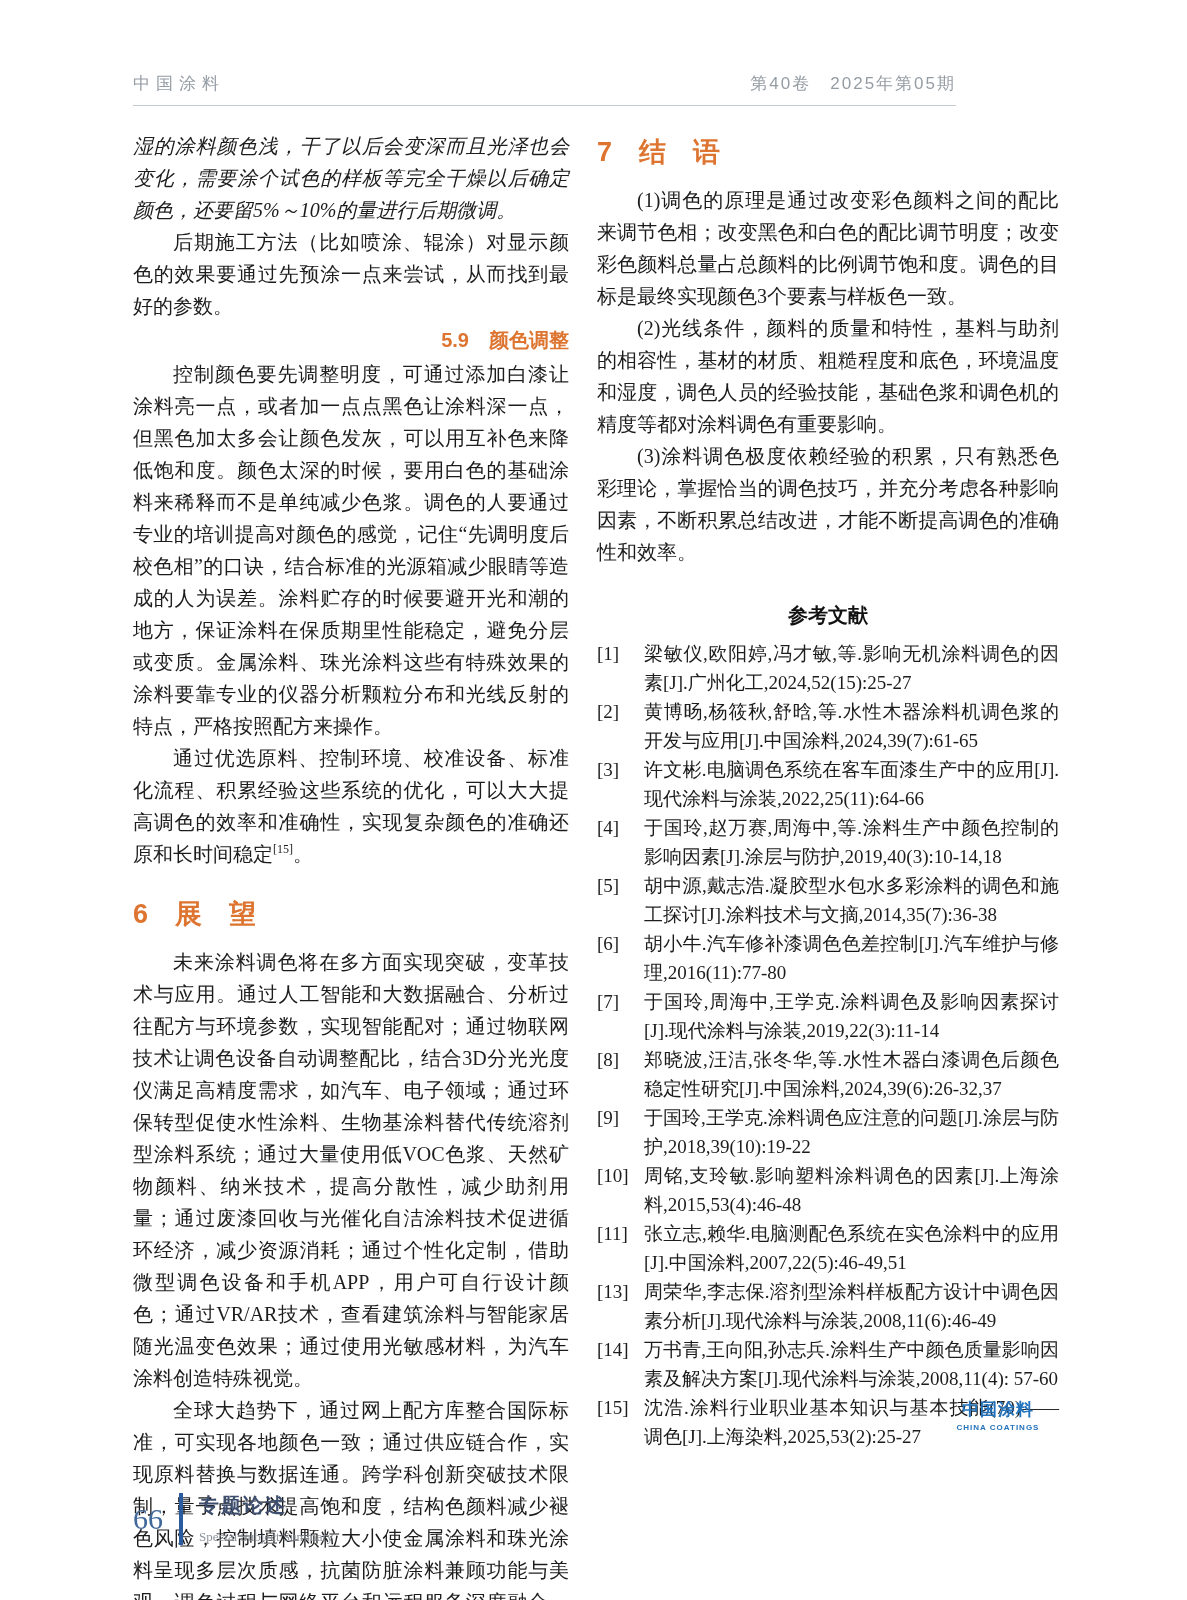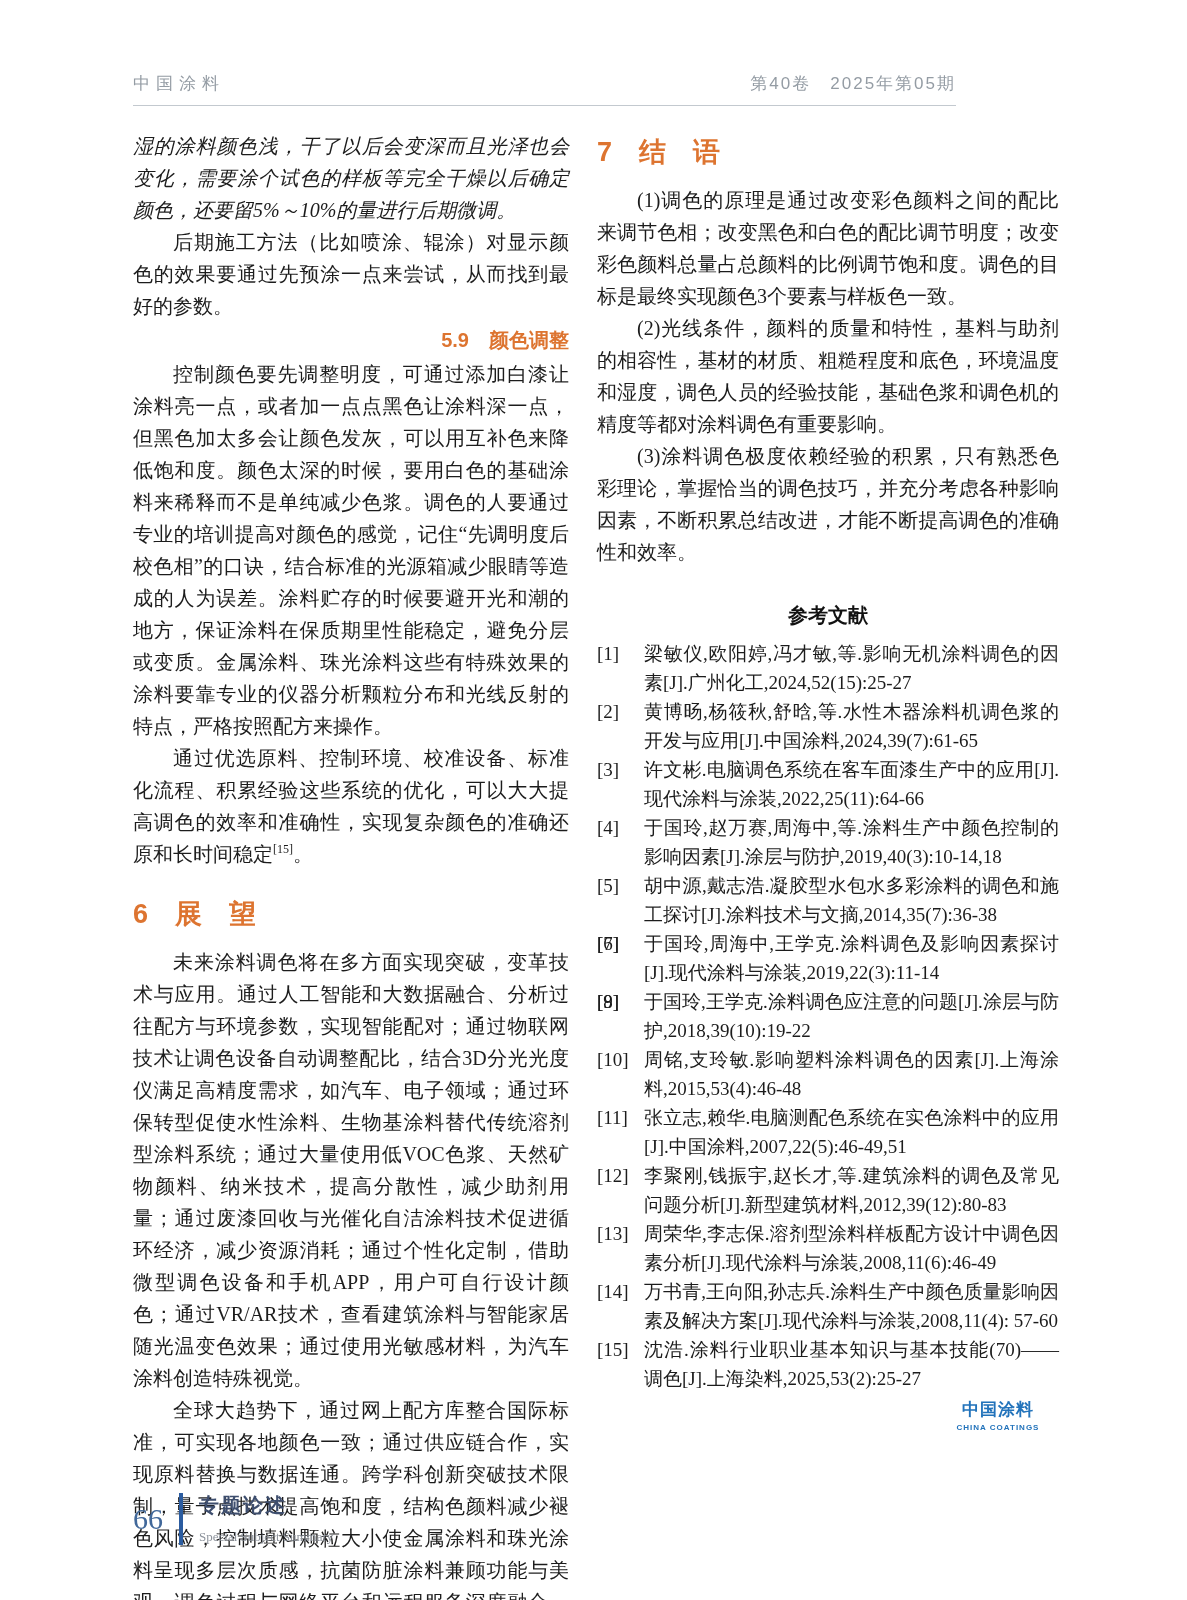--- a/index.html
+++ b/index.html
@@ -104,27 +104,26 @@
       <p class="body-p">(1)调色的原理是通过改变彩色颜料之间的配比来调节色相；改变黑色和白色的配比调节明度；改变彩色颜料总量占总颜料的比例调节饱和度。调色的目标是最终实现颜色3个要素与样板色一致。</p>
       <p class="body-p">(2)光线条件，颜料的质量和特性，基料与助剂的相容性，基材的材质、粗糙程度和底色，环境温度和湿度，调色人员的经验技能，基础色浆和调色机的精度等都对涂料调色有重要影响。</p>
       <p class="body-p">(3)涂料调色极度依赖经验的积累，只有熟悉色彩理论，掌握恰当的调色技巧，并充分考虑各种影响因素，不断积累总结改进，才能不断提高调色的准确性和效率。</p>
       <h4 class="ref-title">参考文献</h4>
       <ol class="ref-list">
         <li class="ref-item"><span class="ref-label">[1]</span><span class="ref-text">梁敏仪,欧阳婷,冯才敏,等.影响无机涂料调色的因素[J].广州化工,2024,52(15):25-27</span></li>
         <li class="ref-item"><span class="ref-label">[2]</span><span class="ref-text">黄博旸,杨筱秋,舒晗,等.水性木器涂料机调色浆的开发与应用[J].中国涂料,2024,39(7):61-65</span></li>
         <li class="ref-item"><span class="ref-label">[3]</span><span class="ref-text">许文彬.电脑调色系统在客车面漆生产中的应用[J].现代涂料与涂装,2022,25(11):64-66</span></li>
         <li class="ref-item"><span class="ref-label">[4]</span><span class="ref-text">于国玲,赵万赛,周海中,等.涂料生产中颜色控制的影响因素[J].涂层与防护,2019,40(3):10-14,18</span></li>
         <li class="ref-item"><span class="ref-label">[5]</span><span class="ref-text">胡中源,戴志浩.凝胶型水包水多彩涂料的调色和施工探讨[J].涂料技术与文摘,2014,35(7):36-38</span></li>
-        <li class="ref-item"><span class="ref-label">[6]</span></li>
+        <li class="ref-item"><span class="ref-label">[6]</span><span class="ref-text">胡小牛.汽车修补漆调色色差控制[J].汽车维护与修理,2016(11):77-80</span></li>
         <li class="ref-item"><span class="ref-label">[7]</span><span class="ref-text">于国玲,周海中,王学克.涂料调色及影响因素探讨[J].现代涂料与涂装,2019,22(3):11-14</span></li>
-        <li class="ref-item"><span class="ref-label">[8]</span></li>
+        <li class="ref-item"><span class="ref-label">[8]</span><span class="ref-text">郑晓波,汪洁,张冬华,等.水性木器白漆调色后颜色稳定性研究[J].中国涂料,2024,39(6):26-32,37</span></li>
         <li class="ref-item"><span class="ref-label">[9]</span><span class="ref-text">于国玲,王学克.涂料调色应注意的问题[J].涂层与防护,2018,39(10):19-22</span></li>
         <li class="ref-item"><span class="ref-label">[10]</span><span class="ref-text">周铭,支玲敏.影响塑料涂料调色的因素[J].上海涂料,2015,53(4):46-48</span></li>
         <li class="ref-item"><span class="ref-label">[11]</span><span class="ref-text">张立志,赖华.电脑测配色系统在实色涂料中的应用[J].中国涂料,2007,22(5):46-49,51</span></li>
-        <li class="ref-item"><span class="ref-label">[12]</span><span class="ref-text">李聚刚,钱振宇,赵长才,等.建筑涂料的调色及常见问题分析[J].新型建筑材料,2012,39(12):80-83</span></li>
         <li class="ref-item"><span class="ref-label">[13]</span><span class="ref-text">周荣华,李志保.溶剂型涂料样板配方设计中调色因素分析[J].现代涂料与涂装,2008,11(6):46-49</span></li>
         <li class="ref-item"><span class="ref-label">[14]</span><span class="ref-text">万书青,王向阳,孙志兵.涂料生产中颜色质量影响因素及解决方案[J].现代涂料与涂装,2008,11(4): 57-60</span></li>
         <li class="ref-item"><span class="ref-label">[15]</span><span class="ref-text">沈浩.涂料行业职业基本知识与基本技能(70)——调色[J].上海染料,2025,53(2):25-27</span></li>
       </ol>
     </div>
 
   </div>
 
   <div class="logo">
     <div class="logo-cn">中国涂料</div>

